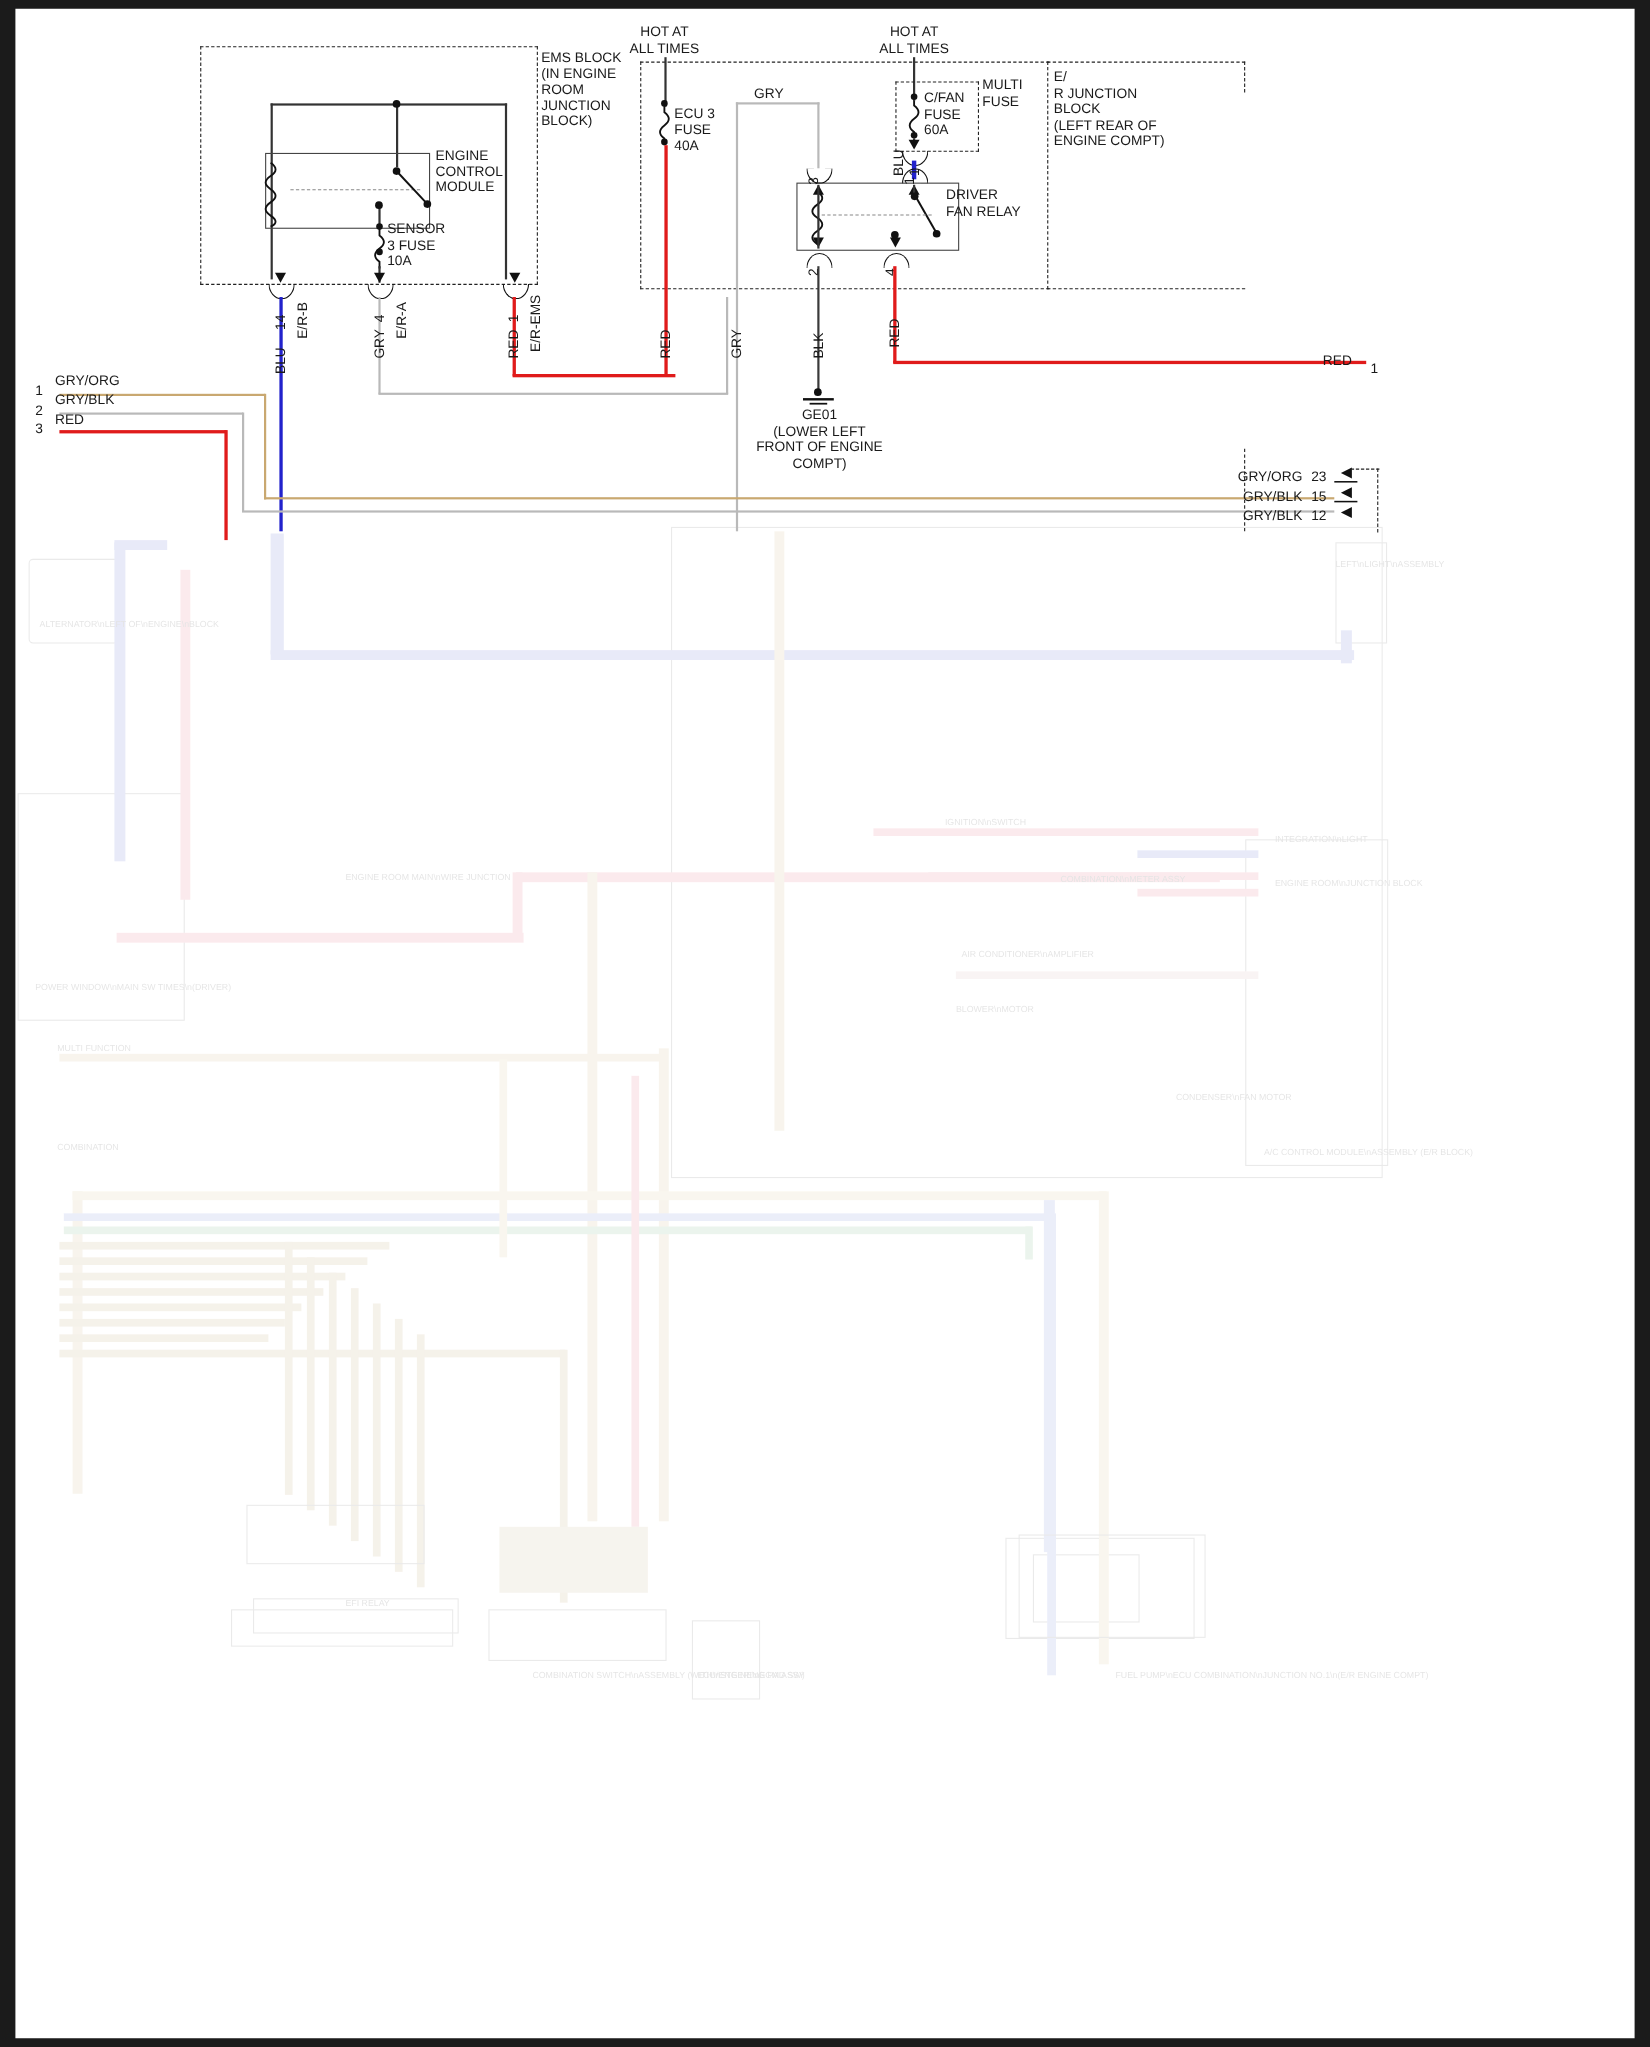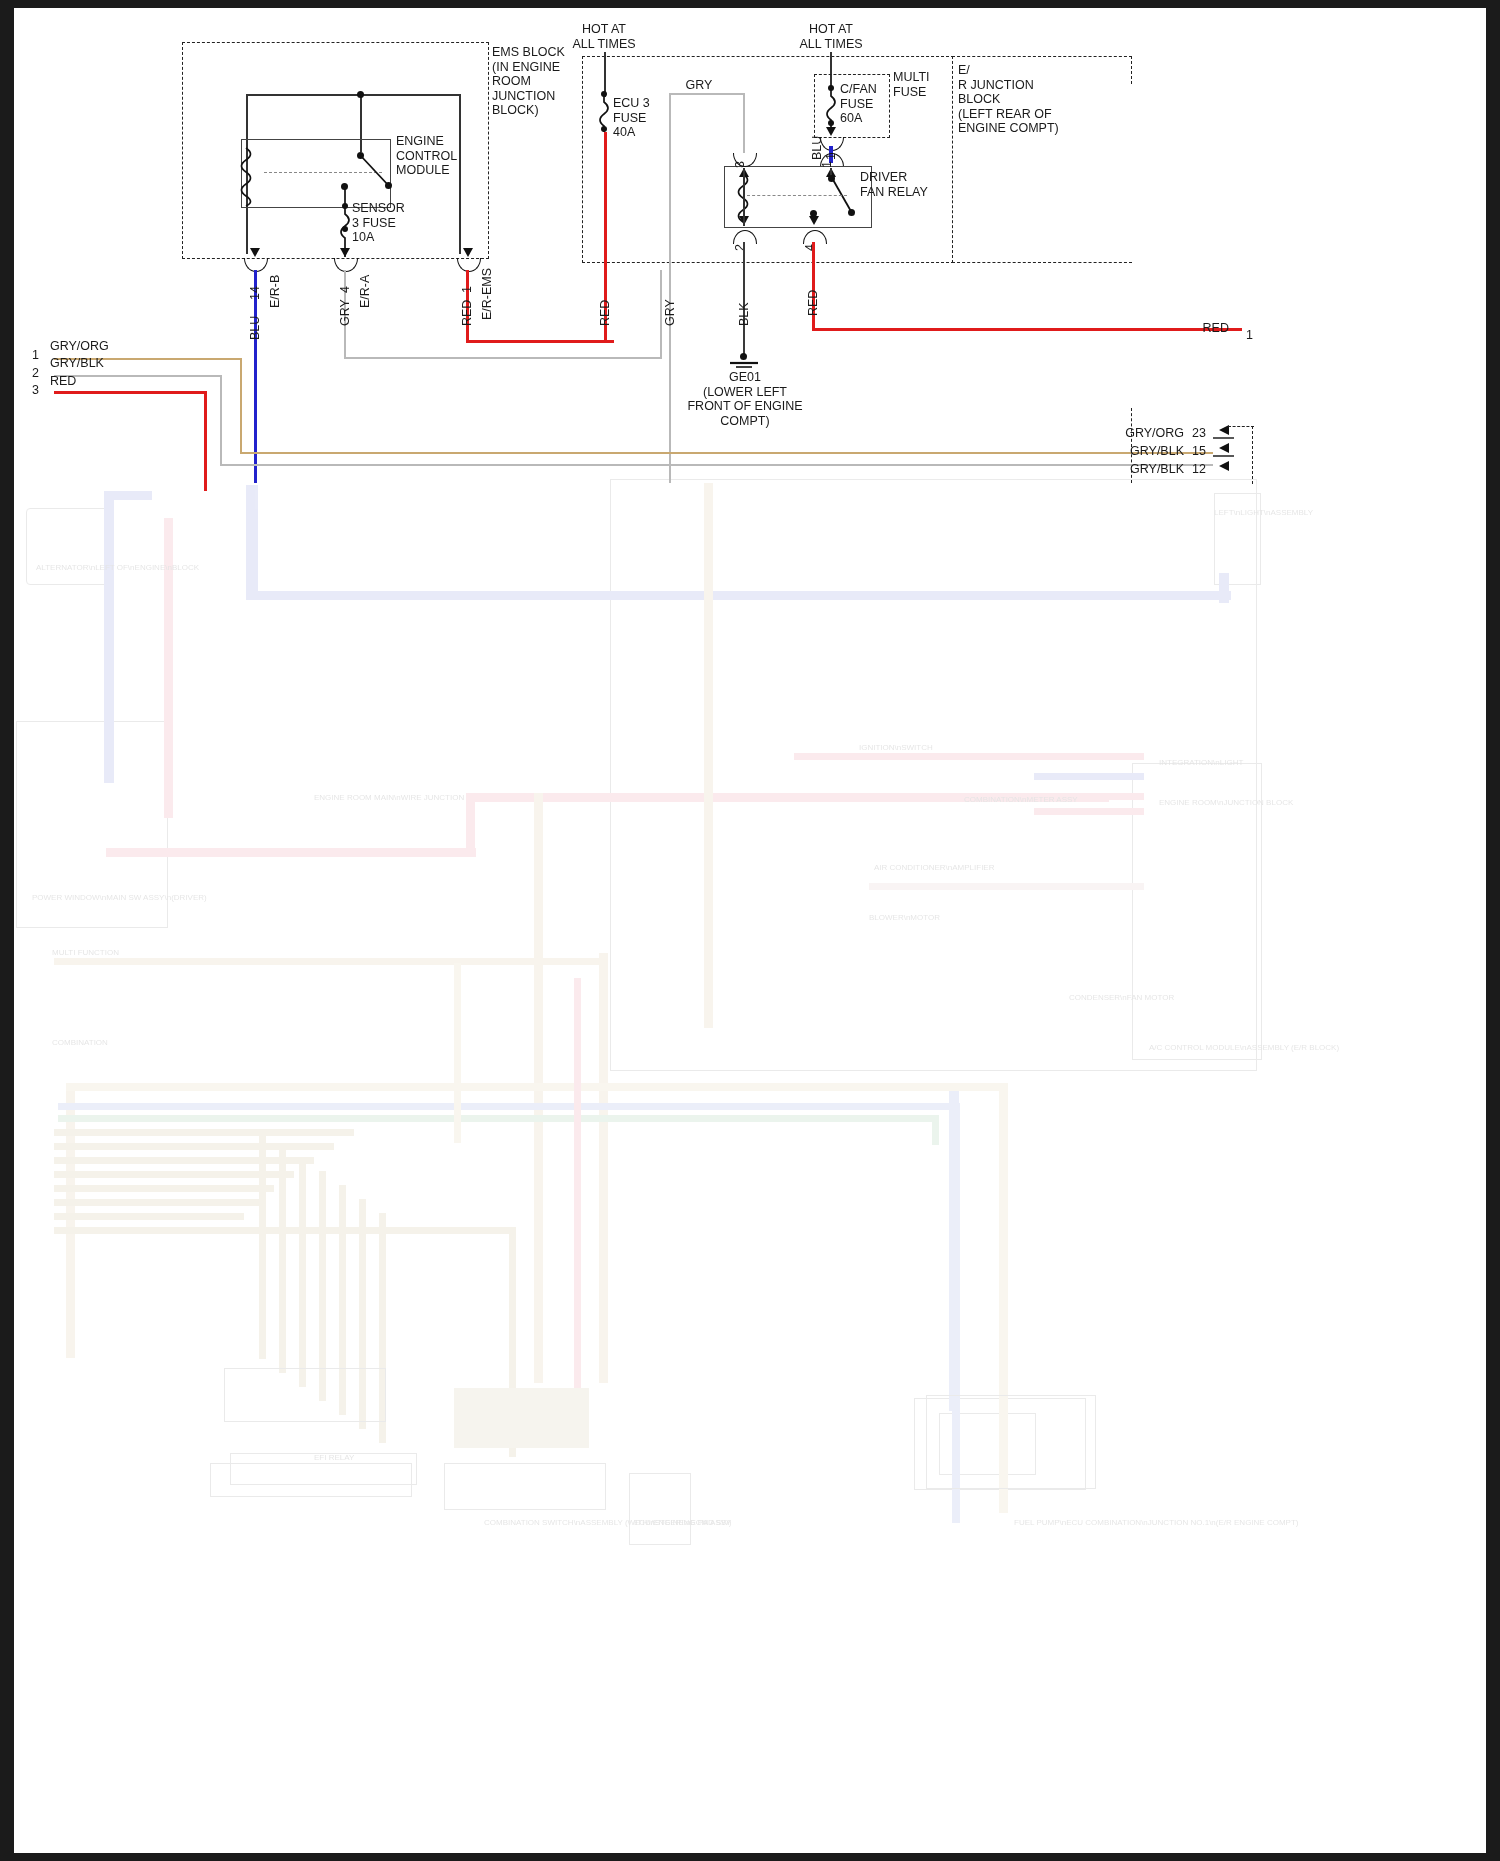--- a/index.html
+++ b/index.html
@@ -123,21 +123,21 @@
       <div class="gband" style="left:855px;top:420px;width:275px;height:7px;background:#e0c0c0;"></div>
       <div class="gband" style="left:560px;top:515px;width:7px;height:410px;background:#e88a9a;"></div>
       <div class="gband" style="left:440px;top:925px;width:135px;height:60px;background:#d0c0a0;"></div>
       <div class="gband" style="left:935px;top:628px;width:10px;height:320px;background:#8f9ee0;"></div>
 
       <div class="gbox" style="left:210px;top:905px;width:160px;height:52px;"></div>
       <div class="gbox" style="left:216px;top:990px;width:185px;height:30px;"></div>
       <div class="gbox" style="left:912px;top:932px;width:168px;height:92px;"></div>
 
       <div class="gtxt" style="left:22px;top:100px;">ALTERNATOR\nLEFT OF\nENGINE\nBLOCK</div>
-      <div class="gtxt" style="left:18px;top:430px;">POWER WINDOW\nMAIN SW ASSY\n(DRIVER)</div>
+      <div class="gtxt" style="left:18px;top:430px;">POWER WINDOW\nMAIN SW TIMES\n(DRIVER)</div>
       <div class="gtxt" style="left:38px;top:485px;">MULTI FUNCTION</div>
       <div class="gtxt" style="left:38px;top:575px;">COMBINATION</div>
       <div class="gtxt" style="left:845px;top:280px;">IGNITION\nSWITCH</div>
       <div class="gtxt" style="left:950px;top:332px;">COMBINATION\nMETER ASSY</div>
       <div class="gtxt" style="left:860px;top:400px;">AIR CONDITIONER\nAMPLIFIER</div>
       <div class="gtxt" style="left:855px;top:450px;">BLOWER\nMOTOR</div>
       <div class="gtxt" style="left:1145px;top:295px;">INTEGRATION\nLIGHT</div>
       <div class="gtxt" style="left:1145px;top:335px;">ENGINE ROOM\nJUNCTION BLOCK</div>
       <div class="gtxt" style="left:1135px;top:580px;">A/C CONTROL MODULE\nASSEMBLY (E/R BLOCK)</div>
       <div class="gtxt" style="left:1055px;top:530px;">CONDENSER\nFAN MOTOR</div>

